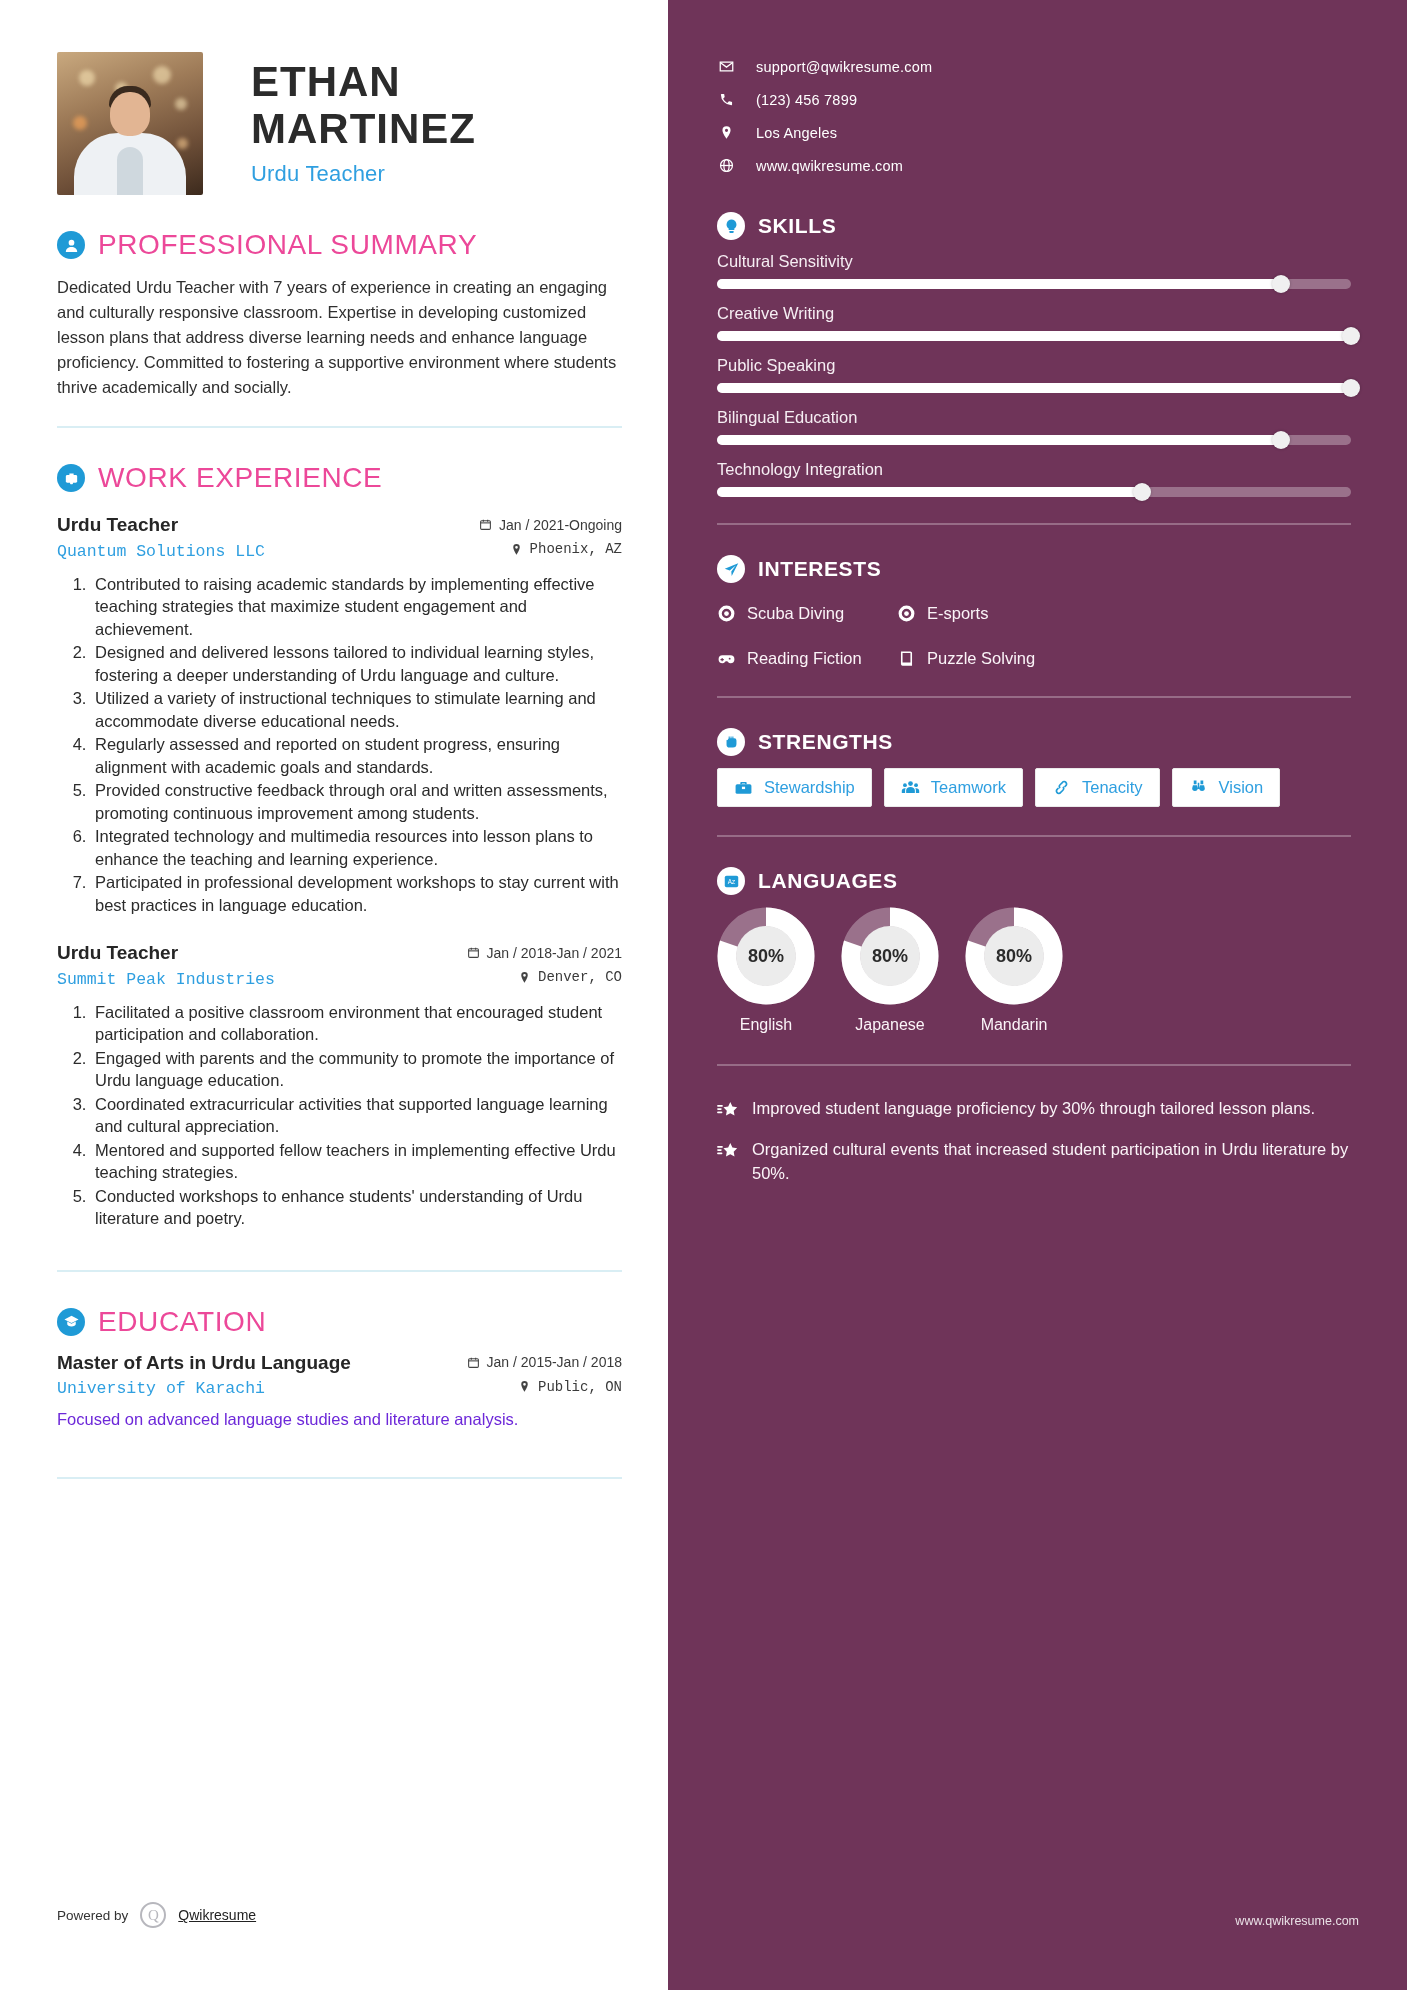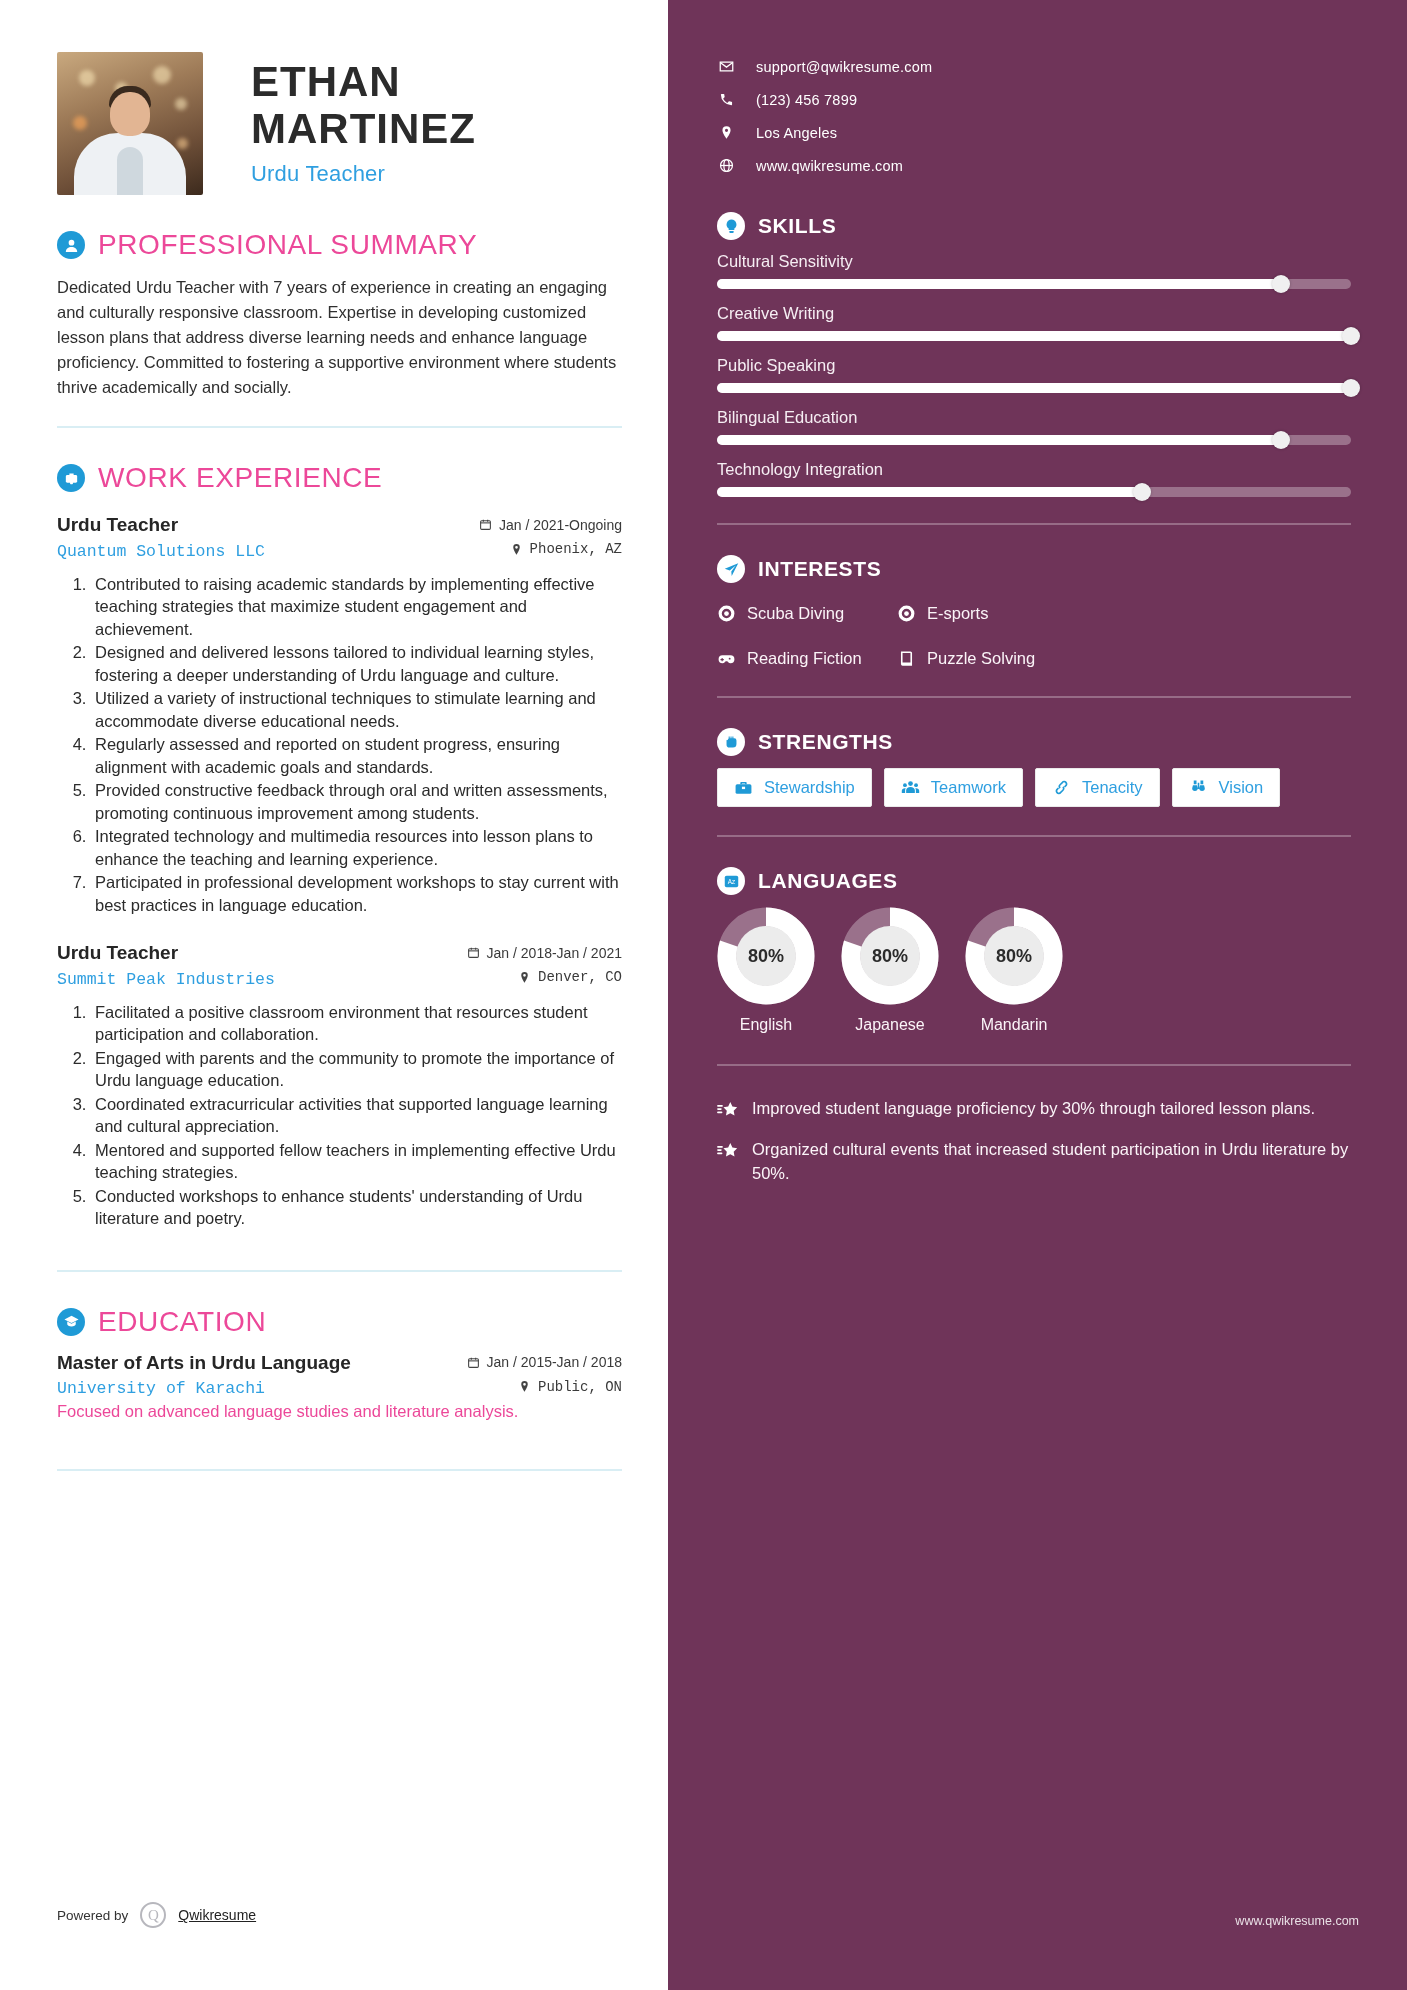--- a/index.html
+++ b/index.html
@@ -72,21 +72,21 @@
   .job-top { display: flex; justify-content: space-between; align-items: baseline; }
   .job-title { font-size: 19px; font-weight: 600; color: #262626; }
   .job-meta { font-size: 14px; color: #3a3a3a; display:flex; align-items:center; gap:7px; white-space:nowrap; }
   .job-sub { display: flex; justify-content: space-between; align-items: baseline; margin-top: 5px; font-family: Liberation Mono, monospace; }
   .job-org { font-size: 16.5px; color: #2f9fe0; }
   .mini-ico { width: 13px; height: 13px; fill:#444; display:inline-block; vertical-align:-1px; }
 
   ol.bullets { margin: 12px 0 0 34px; }
   ol.bullets li { font-size: 16.5px; line-height: 22.5px; color:#2b2b2b; margin-bottom: 1px; padding-left: 4px; }
 
-  .edu-desc { font-size: 16.5px; line-height: 24px; color:#ec4899; margin-top: 1px; }
+  .edu-desc { font-size: 16.5px; line-height: 24px; color:#6d28d9; margin-top: 9px; }
 
   .footer {
     position: absolute; left: 57px; bottom: 62px; display:flex; align-items:center; gap: 12px;
   }
   .footer .pb { font-size: 13.5px; color:#333; }
   .footer .qlogo {
     width: 26px; height:26px; border-radius:50%; border: 2.2px solid #b7b7bd;
     display:flex; align-items:center; justify-content:center;
     font-size: 15px; color:#b7b7bd; font-family:"Liberation Serif", serif;
   }
@@ -261,21 +261,21 @@
         <div class="job-sub">
           <div class="job-org">Summit Peak Industries</div>
           <div class="job-meta">
             <svg class="mini-ico" viewBox="0 0 24 24">
                 <path d="M12 2a6 6 0 0 0-6 6c0 4.5 6 14 6 14s6-9.5 6-14a6 6 0 0 0-6-6zm0 8.5A2.5 2.5 0 1 1 12 5.5a2.5 2.5 0 0 1 0 5z"></path>
               </svg>
             <span>Denver, CO</span>
           </div>
         </div>
         <ol class="bullets">
-          <li>Facilitated a positive classroom environment that resources student participation and collaboration.</li>
+          <li>Facilitated a positive classroom environment that encouraged student participation and collaboration.</li>
           <li>Engaged with parents and the community to promote the importance of Urdu language education.</li>
           <li>Coordinated extracurricular activities that supported language learning and cultural appreciation.</li>
           <li>Mentored and supported fellow teachers in implementing effective Urdu teaching strategies.</li>
           <li>Conducted workshops to enhance students' understanding of Urdu literature and poetry.</li>
         </ol>
       </div>
     </div>
 
     <div class="divider" style="margin-top:40px"></div>
 

